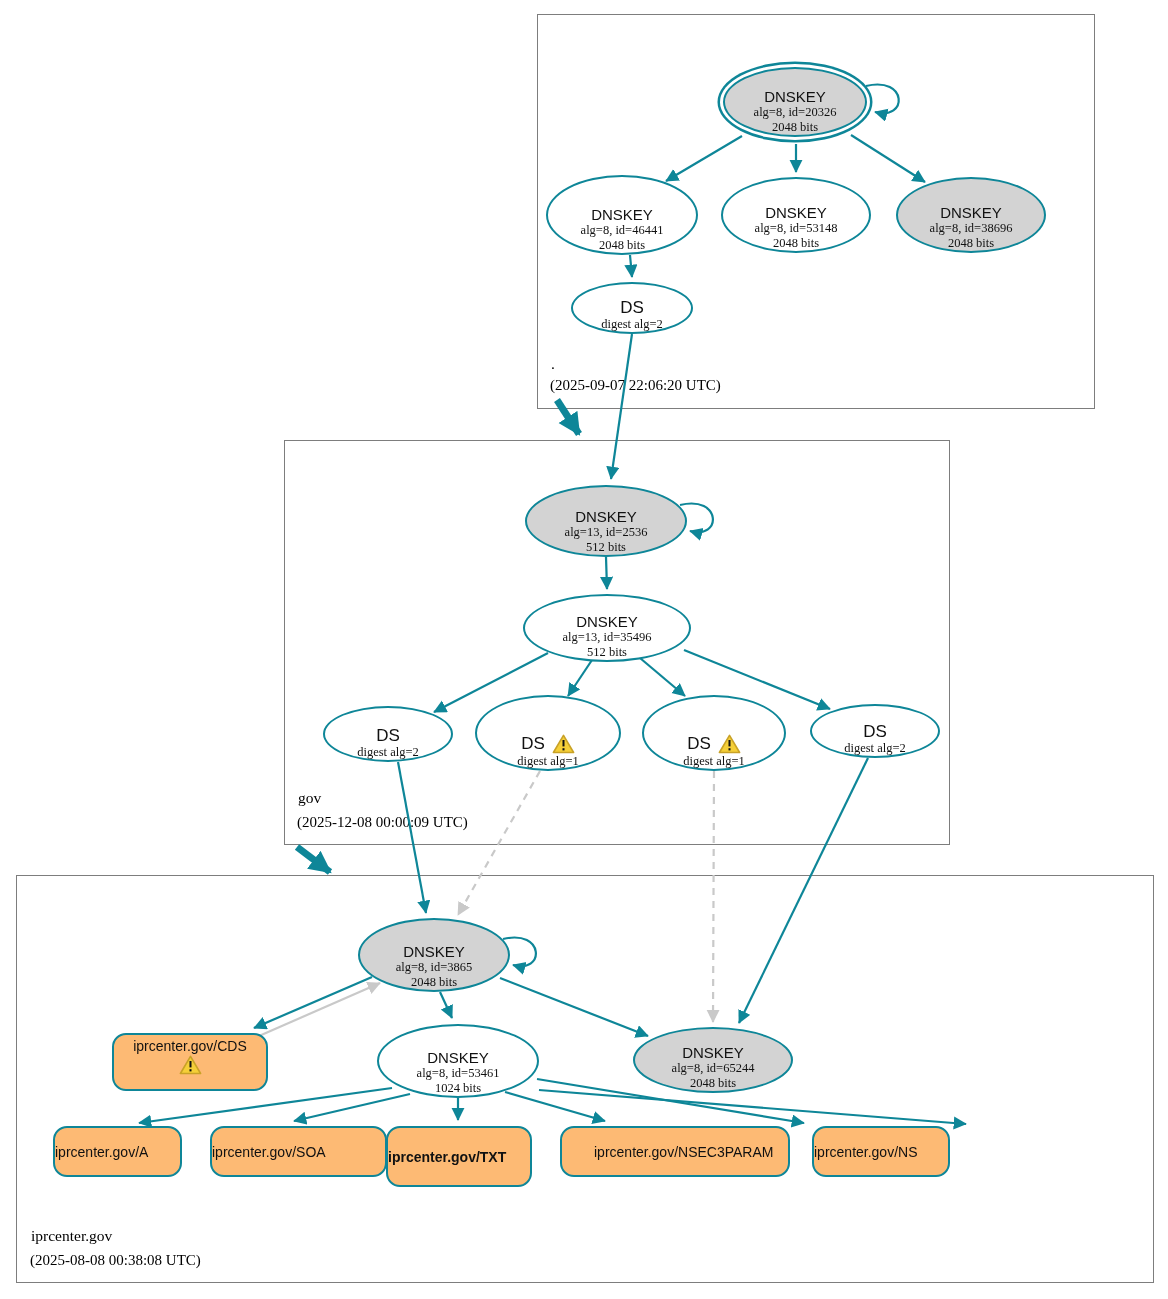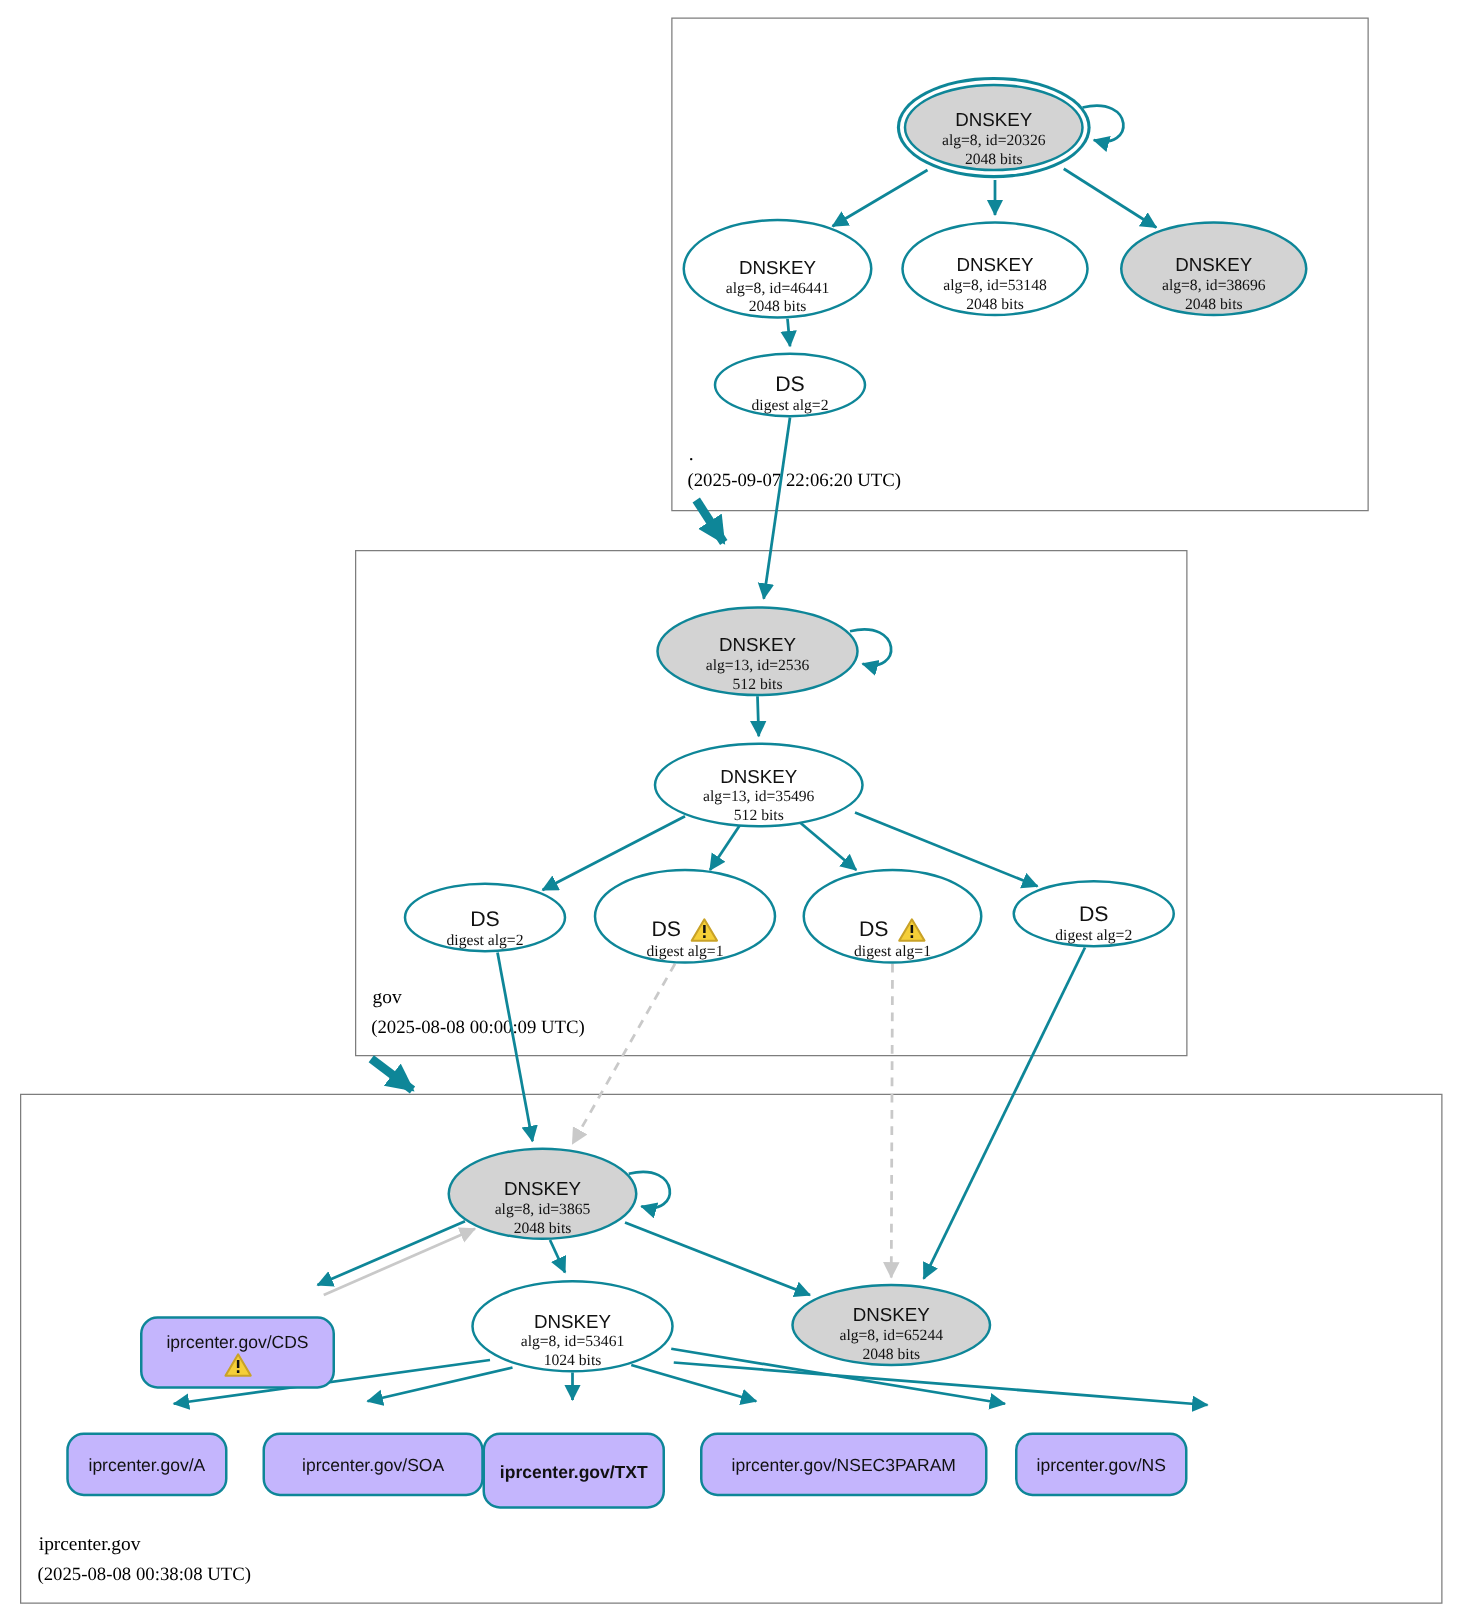--- a/index.html
+++ b/index.html
@@ -17,39 +17,39 @@
   svg.edges{position:absolute;left:0;top:0;z-index:2;pointer-events:none;}
   .node{z-index:3;}
   .ellipse{position:absolute;border:2.5px solid var(--teal);border-radius:50%;background:#fff;
            display:flex;flex-direction:column;align-items:center;justify-content:flex-end;
            text-align:center;box-sizing:border-box;z-index:3;}
   .ellipse.gray{background:var(--gray-fill);}
   .ellipse.double{box-shadow:0 0 0 3px #fff,0 0 0 5.5px var(--teal);}
   .node-title{font-size:15px;line-height:17px;color:#111;}
   .ds-title{font-size:17px;line-height:18px;display:flex;align-items:center;gap:7px;}
   .node-attr{font-family:"Liberation Serif",serif;font-size:12.5px;line-height:15px;color:#111;}
-  .rrbox{position:absolute;border:2px solid var(--teal);border-radius:14px;background:#c4b5fd;
-         display:flex;align-items:center;justify-content:center;text-align:center;
-         font-size:14px;color:#111;box-sizing:border-box;z-index:3;margin-top:20px;}
+  .rrbox{position:absolute;border:2px solid var(--teal);border-radius:14px;background:#fdba74;
+         display:flex;align-items:center;text-align:center;
+         font-size:14px;color:#111;box-sizing:border-box;z-index:3;}
   .cdsbox{flex-direction:column;gap:1px;padding-top:3px;}
   .wicon{display:inline-block;vertical-align:middle;}
 </style>
 </head>
 <body>
 
 <div id="canvas">
 
   <div class="zonebox" style="left:537px;top:14px;width:558px;height:395px;"></div>
   <div class="zonebox" style="left:284px;top:440px;width:666px;height:405px;"></div>
   <div class="zonebox" style="left:16px;top:875px;width:1138px;height:408px;"></div>
 
   <div class="zone-label" style="left:551px;top:355px;">.</div>
   <div class="zone-ts" style="left:550px;top:377px;">(2025-09-07 22:06:20 UTC)</div>
   <div class="zone-label" style="left:298px;top:789px;">gov</div>
-  <div class="zone-ts" style="left:297px;top:814px;">(2025-08-08 00:00:09 UTC)</div>
+  <div class="zone-ts" style="left:297px;top:814px;">(2025-12-08 00:00:09 UTC)</div>
   <div class="zone-label" style="left:31px;top:1227px;">iprcenter.gov</div>
   <div class="zone-ts" style="left:30px;top:1252px;">(2025-08-08 00:38:08 UTC)</div>
 
   <svg class="edges" width="1168" height="1299" viewBox="0 0 1168 1299">
     <defs>
       <marker id="at" markerWidth="7" markerHeight="7" refX="5.6" refY="3" orient="auto">
         <path d="M0,0 L6,3 L0,6 z" fill="#0e8698"></path>
       </marker>
       <marker id="ag" markerWidth="7" markerHeight="7" refX="5.6" refY="3" orient="auto">
         <path d="M0,0 L6,3 L0,6 z" fill="#c9c9c9"></path>
@@ -200,20 +200,20 @@
 
   <div class="rrbox" style="left:53px;top:1126px;width:129px;height:51px;">
     <span>iprcenter.gov/A</span>
   </div>
   <div class="rrbox" style="left:210px;top:1126px;width:177px;height:51px;">
     <span>iprcenter.gov/SOA</span>
   </div>
   <div class="rrbox" style="left:386px;top:1126px;width:146px;height:61px;font-weight:bold;">
     <span>iprcenter.gov/TXT</span>
   </div>
-  <div class="rrbox" style="left:560px;top:1126px;width:230px;height:51px;">
+  <div class="rrbox" style="left:560px;top:1126px;width:230px;height:51px;padding-left:32px;">
     <span>iprcenter.gov/NSEC3PARAM</span>
   </div>
   <div class="rrbox" style="left:812px;top:1126px;width:138px;height:51px;">
     <span>iprcenter.gov/NS</span>
   </div>
 
 </div>
 
 </body></html>

